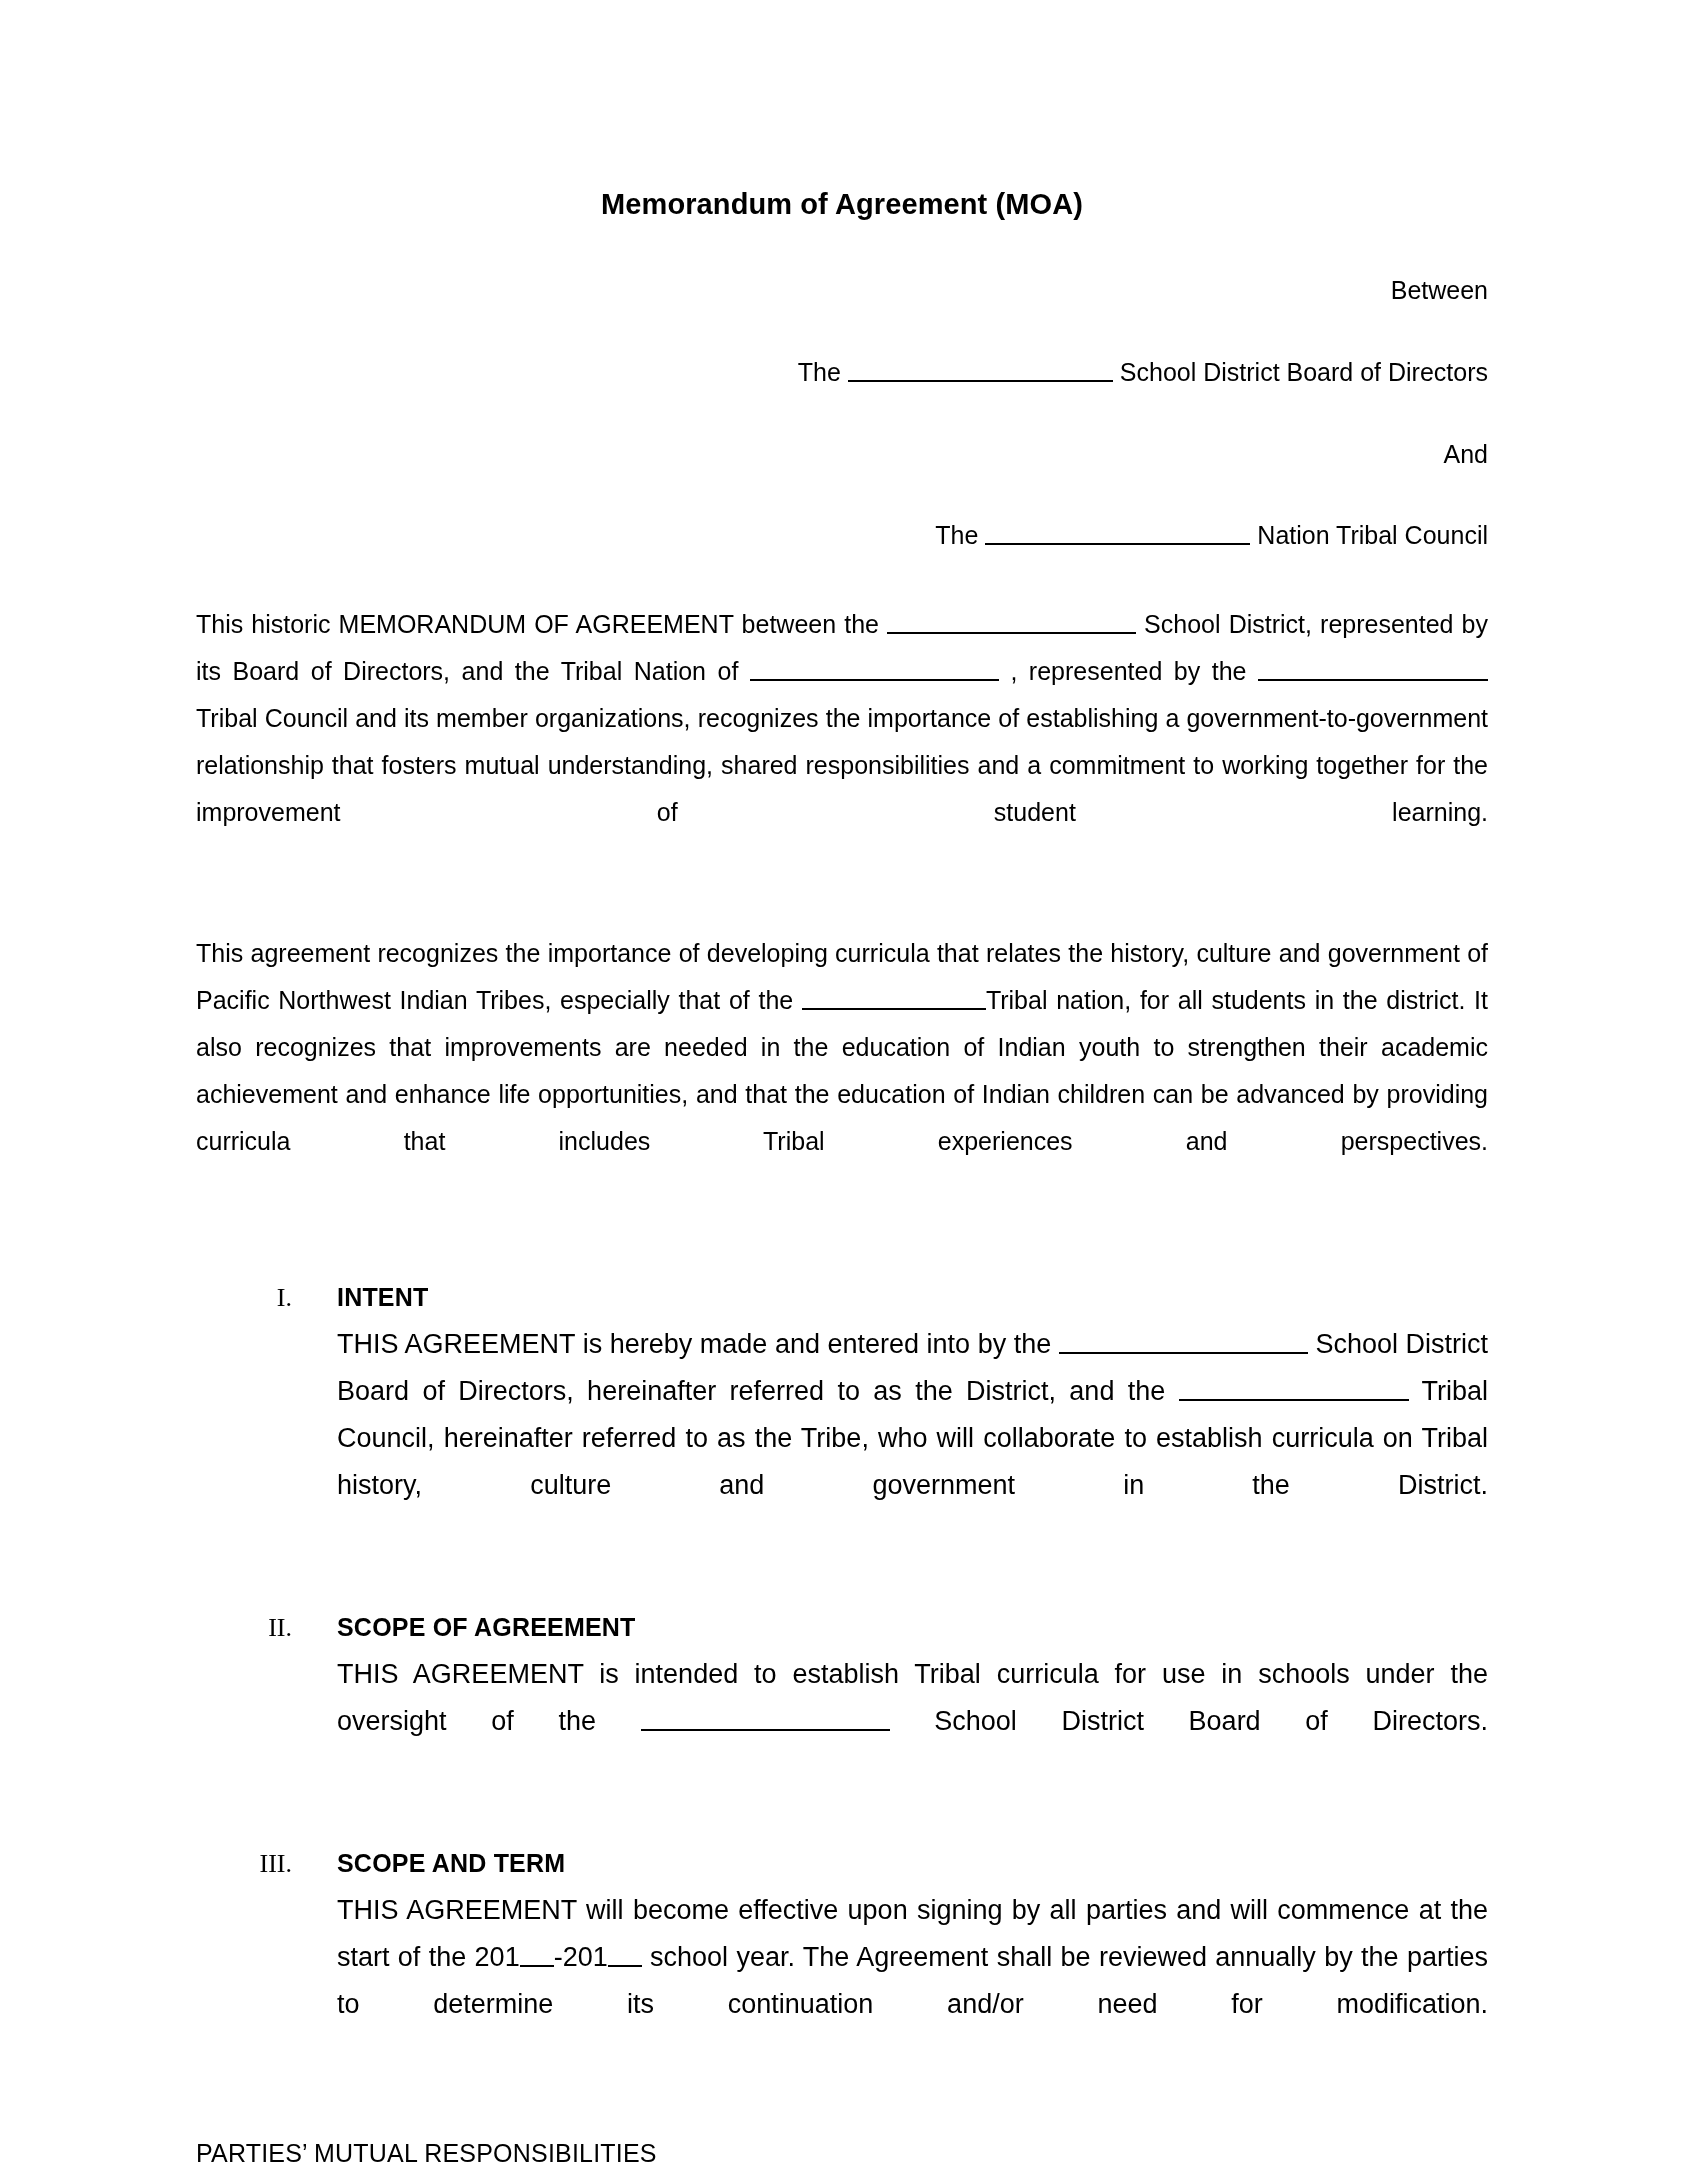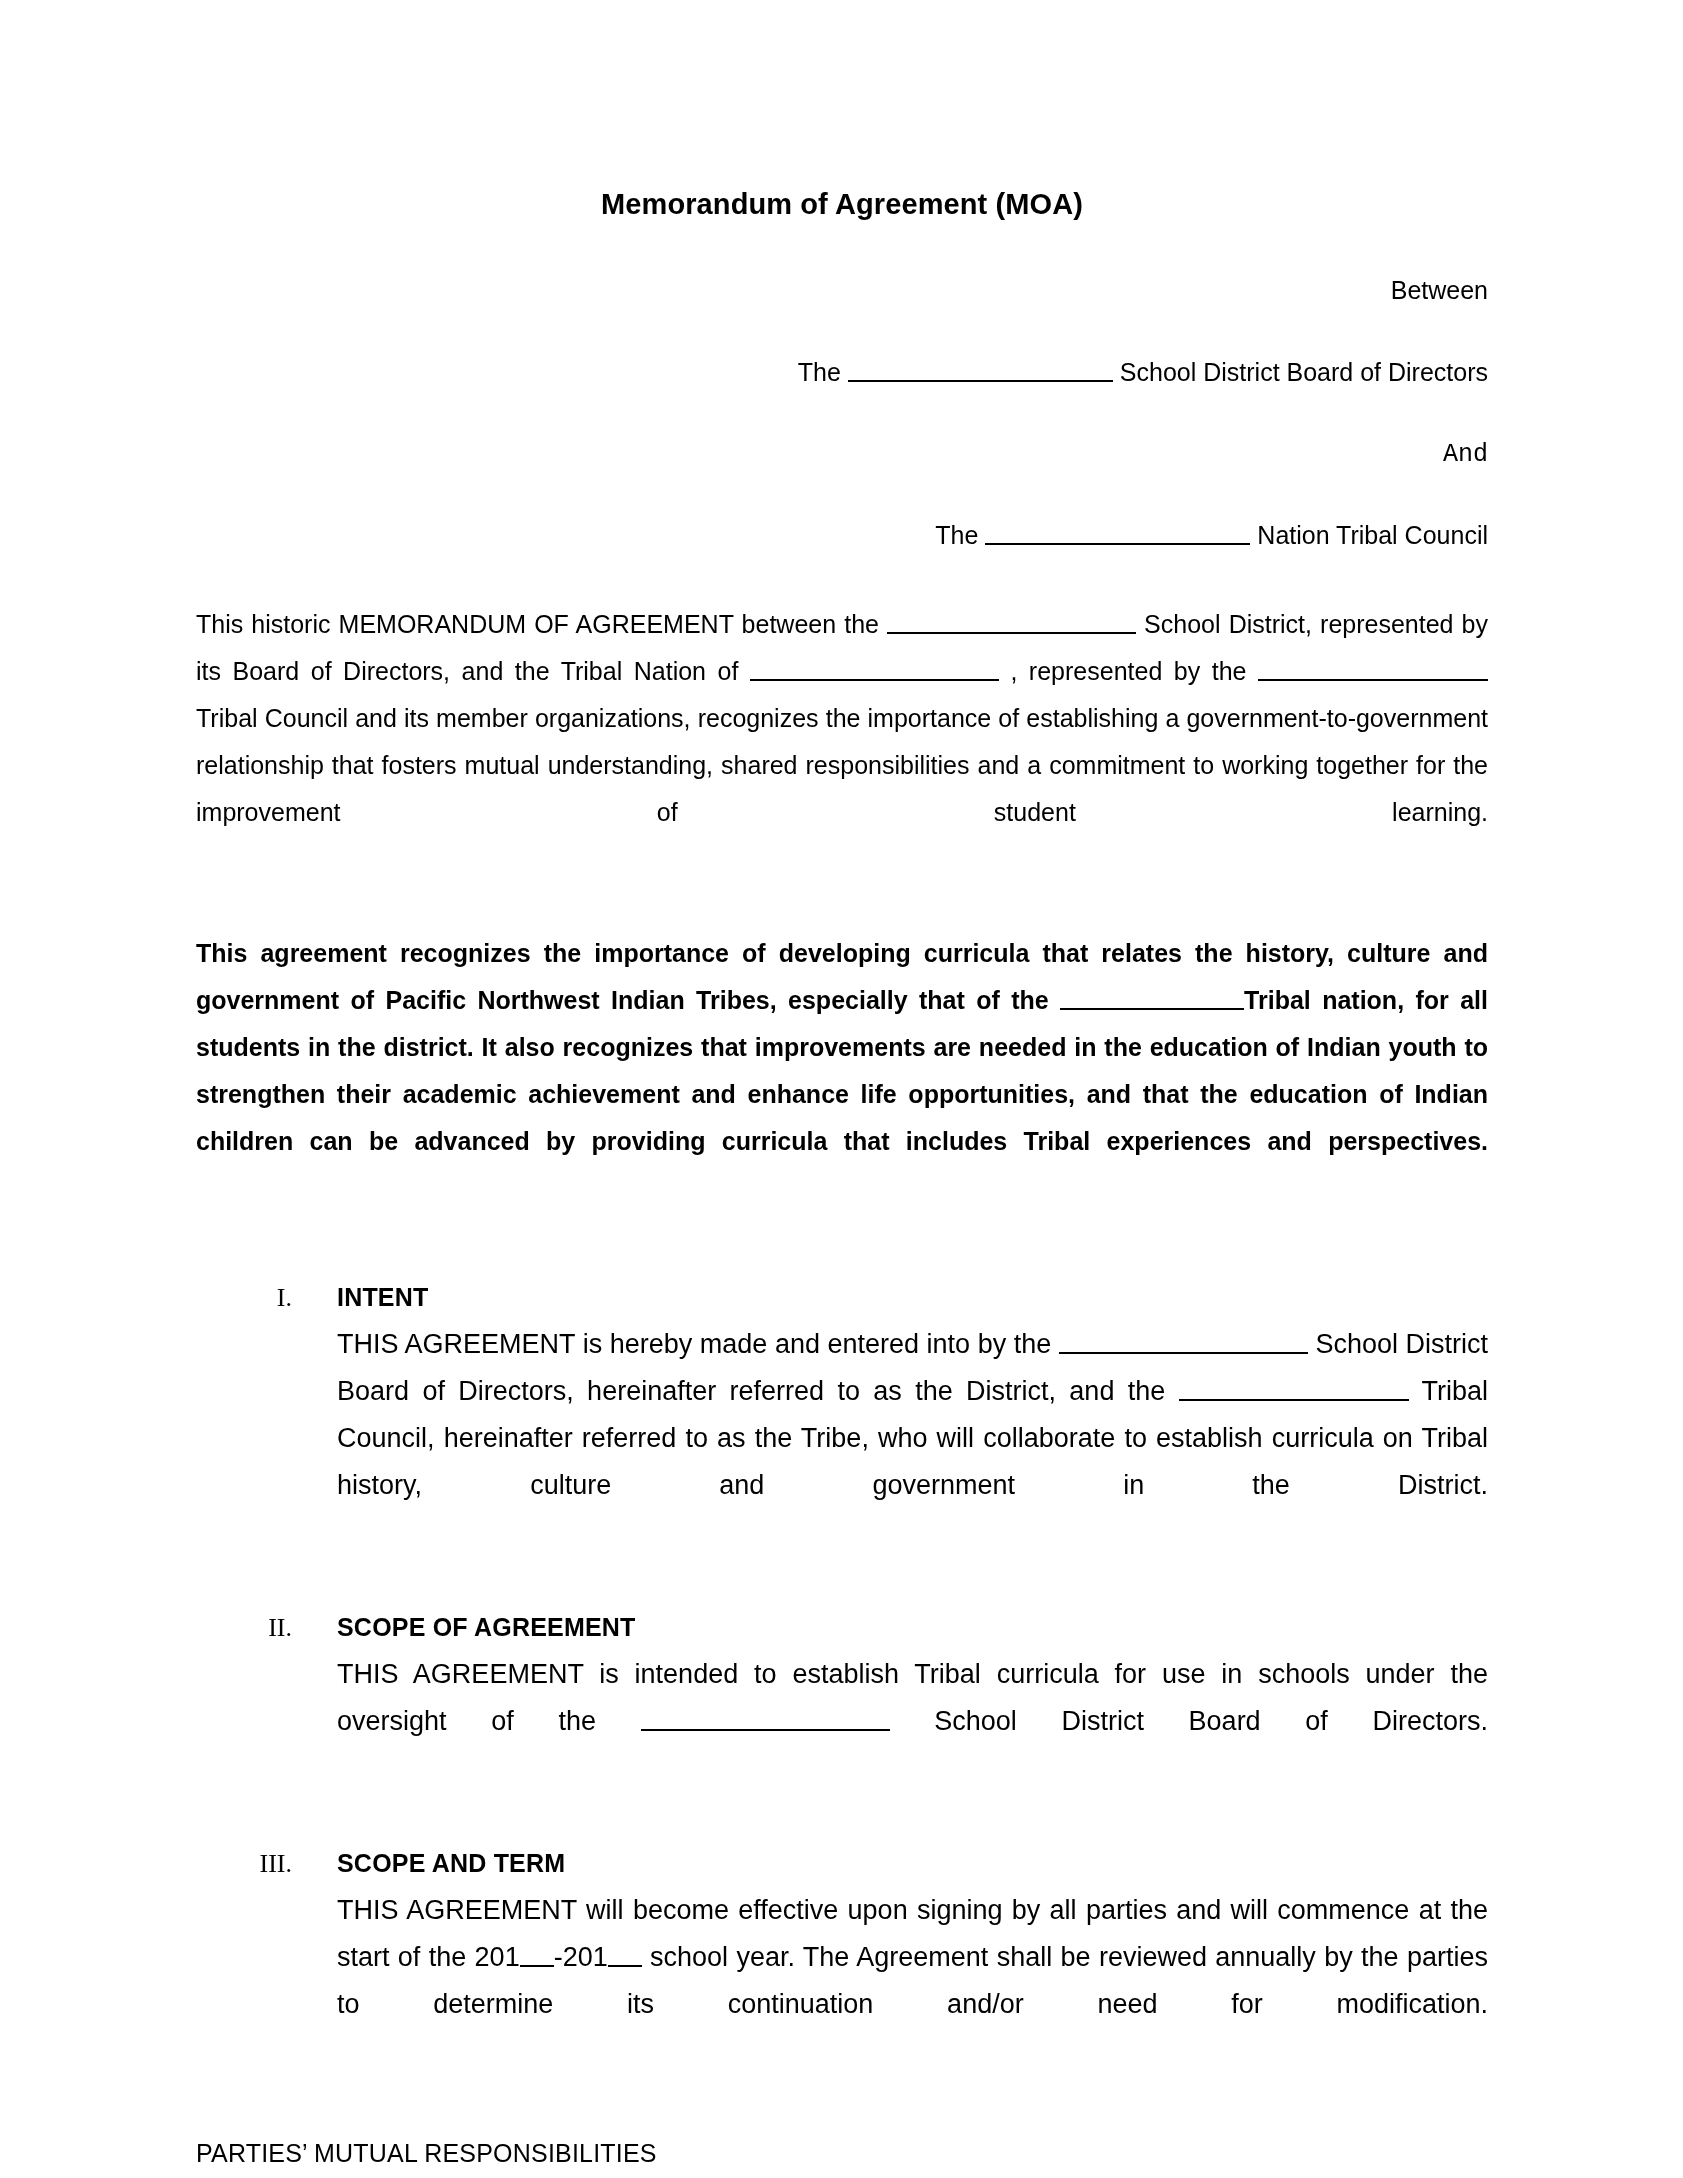--- a/index.html
+++ b/index.html
@@ -44,34 +44,34 @@
 
   .centered-line {
     text-align: right;
     font-size: 25px;
     line-height: 1.25;
     margin: 0;
   }
 
   .sp-between   { padding-top: 53px; }
   .sp-party1    { padding-top: 50px; }
-  .sp-and       { padding-top: 51px; font-family: Liberation Mono, monospace; }
+  .sp-and       { padding-top: 51px; }
   .sp-party2    { padding-top: 50px; }
 
   .para {
     font-size: 25px;
     line-height: 47px;
     text-align: justify;
     text-justify: inter-word;
     margin: 0;
     hyphens: none;
   }
 
   .para.first { padding-top: 50px; }
-  .para.gap   { padding-top: 47px; font-weight: bold; }
+  .para.gap   { padding-top: 47px; }
 
   
   .blank {
     display: inline-block;
     border-bottom: 2px solid #000000;
     vertical-align: baseline;
     height: 22px;
     margin-bottom: -1px;
   }
   .blank-xl  { width: 265px; }

